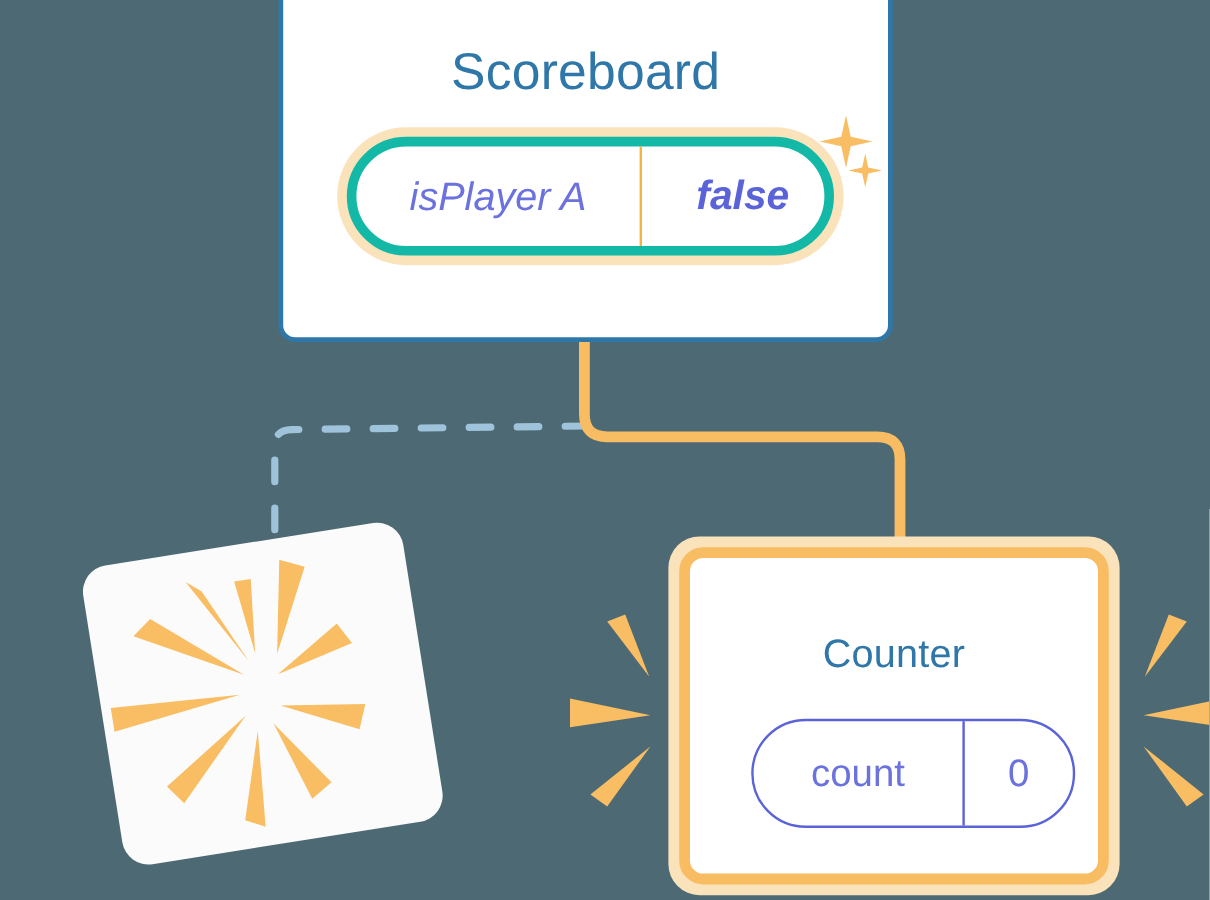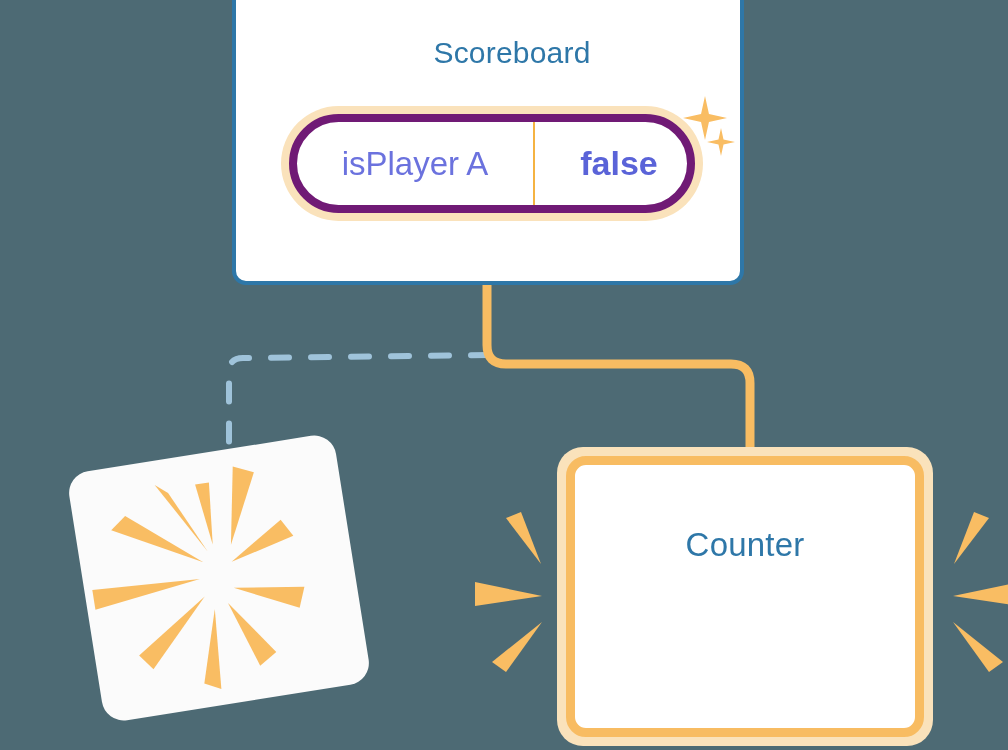--- a/index.html
+++ b/index.html
@@ -83,22 +83,21 @@
     left: 0;
     width: 100%;
     text-align: center;
     color: #2e77a8;
     font-weight: 400;
     letter-spacing: .2px;
     white-space: nowrap;
   }
   #scoreboard-title {
     top: 48px;
-    font-size: 30px;
-    margin-left: 24px;
+    font-size: 43px;
   }
   #counter-title {
     top: 61px;
     font-size: 33px;
   }
 
   
   
   #scoreboard-pill {
     position: absolute;
@@ -108,25 +107,26 @@
     height: 115px;
     box-sizing: border-box;
     background: #fae2bb;
     border-radius: 999px;
     padding: 8px;
   }
   #scoreboard-pill-inner {
     width: 100%;
     height: 100%;
     box-sizing: border-box;
-    border: 8px solid #701a75;
+    border: 8px solid #14b8a6;
     border-radius: 999px;
     background: #ffffff;
     display: flex;
     align-items: stretch;
+    font-style: italic;
   }
   #scoreboard-pill-key {
     flex: 0 0 236px;
     display: flex;
     align-items: center;
     justify-content: center;
     font-size: 33px;
     color: #6b72de;
     border-right: 2px solid #f5b342;
   }
@@ -273,20 +273,24 @@
       <polygon points="36,62 52,50 122,108"></polygon>
       <polygon points="86,24 98,34 128,98"></polygon>
     </g>
   </svg>
 
   <div class="card" id="counter-card">
     <div id="counter-card-inner">
 
       <div class="card-title" id="counter-title">Counter</div>
 
+      <div id="counter-pill">
+        <div id="counter-pill-key">count</div>
+        <div id="counter-pill-value">0</div>
+      </div>
 
     </div>
   </div>
 
   <div class="card" id="scoreboard-card">
 
     <div class="card-title" id="scoreboard-title">Scoreboard</div>
 
     <div id="scoreboard-pill">
       <div id="scoreboard-pill-inner">

